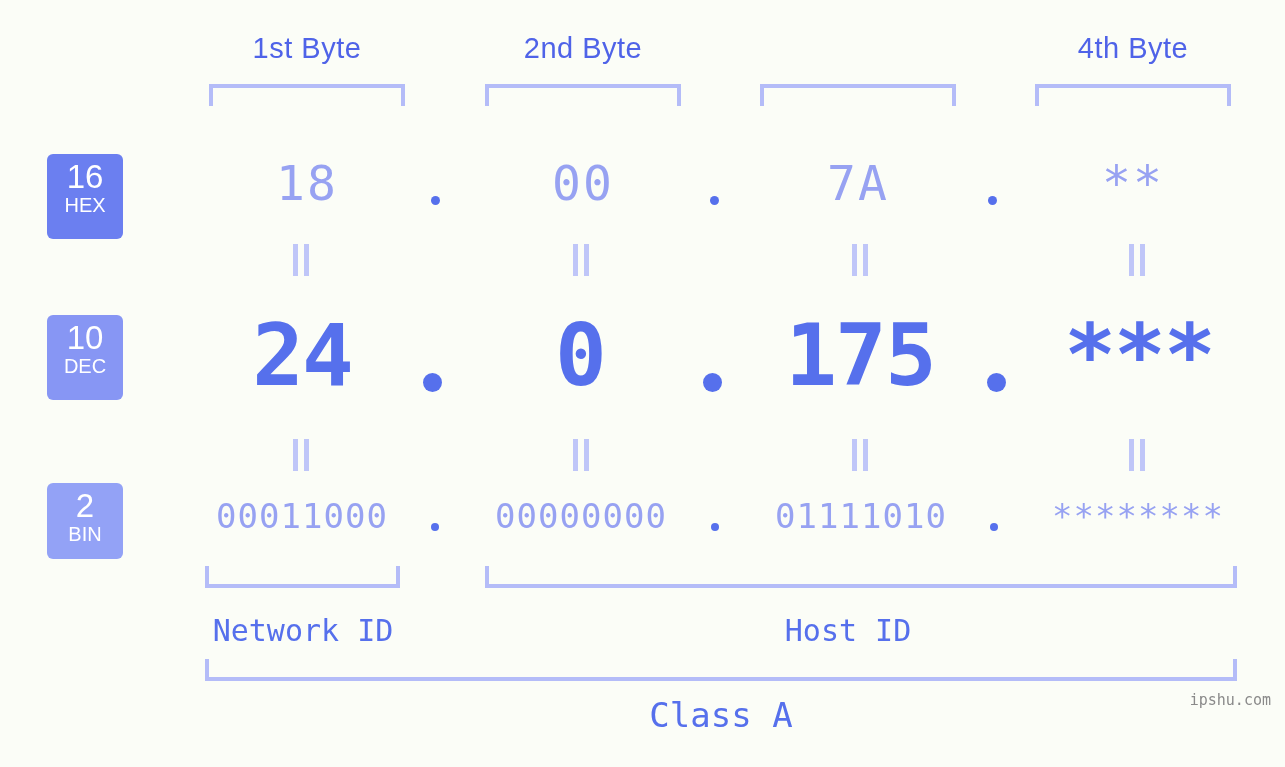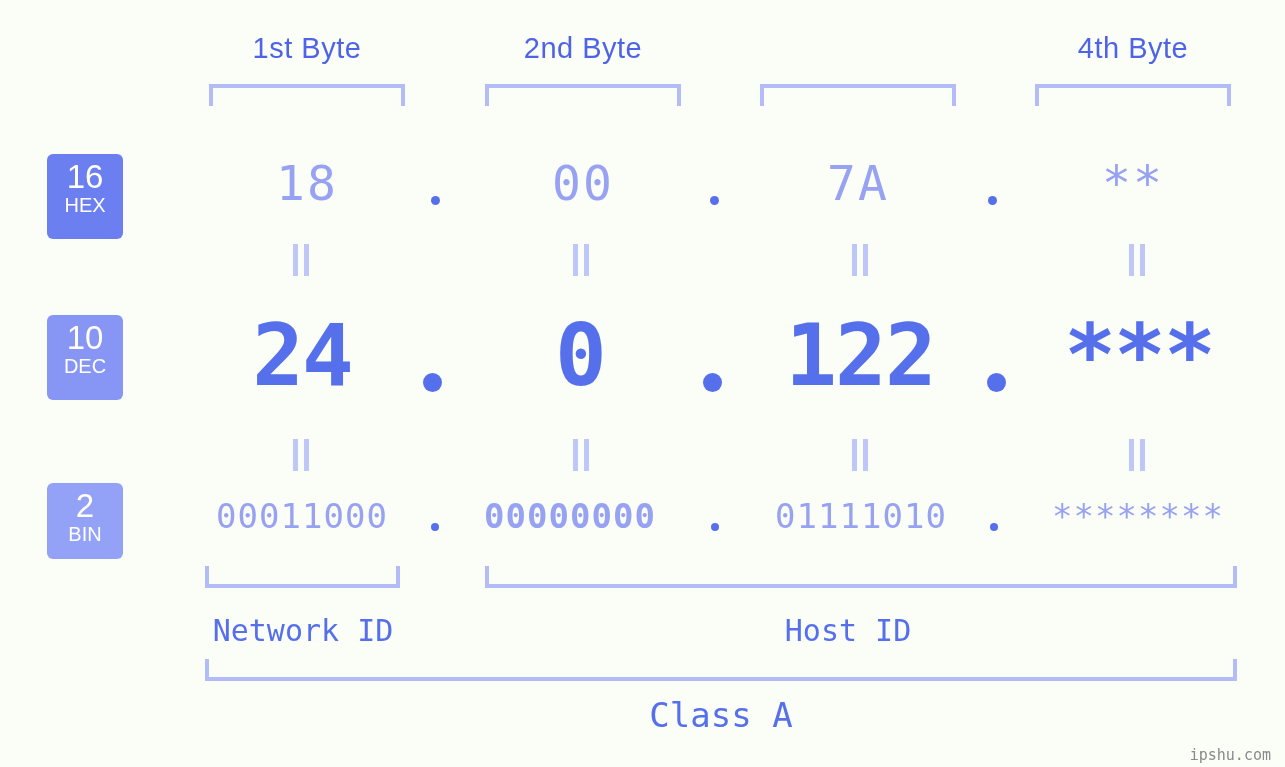--- a/index.html
+++ b/index.html
@@ -138,21 +138,21 @@
     font-family: "DejaVu Sans Mono", monospace;
     font-size: 34px;
     color: #5670ec;
     white-space: nowrap;
   }
 
   
   .watermark {
     position: absolute;
     right: 14px;
-    top: 746px;
+    top: 691px;
     font-family: "DejaVu Sans Mono", monospace;
     font-size: 15px;
     color: #8a8a8a;
     white-space: nowrap;
   }
 </style>
 </head>
 <body>
 
 <div id="stage">
@@ -201,21 +201,21 @@
   <div class="badge" style="top:315px; height:85px; background:#8796f4;">
     <span class="num">10</span>
     <span class="abbr">DEC</span>
   </div>
 
   <div class="row-dec">
     <div class="cell" style="left:182px; top:305px; width:240px;">24</div>
     <div class="dot dec" style="left:423px; top:373px;"></div>
     <div class="cell" style="left:460px; top:305px; width:240px;">0</div>
     <div class="dot dec" style="left:703px; top:373px;"></div>
-    <div class="cell" style="left:740px; top:305px; width:240px;">122</div>
+    <div class="cell" style="left:740px; top:305px; width:240px;">175</div>
     <div class="dot dec" style="left:987px; top:373px;"></div>
     <div class="cell" style="left:1019px; top:305px; width:240px;">***</div>
   </div>
 
   <div class="eqbar" style="left:292px; top:439px;">
       <i></i>
       <i></i>
     </div>
   <div class="eqbar" style="left:572px; top:439px;">
       <i></i>
@@ -231,21 +231,21 @@
     </div>
 
   <div class="badge" style="top:483px; height:76px; background:#93a2f6;">
     <span class="num">2</span>
     <span class="abbr">BIN</span>
   </div>
 
   <div class="row-bin">
     <div class="cell" style="left:182px; top:496px; width:240px;">00011000</div>
     <div class="dot bin" style="left:431px; top:523px;"></div>
-    <div class="cell" style="left:450px; top:496px; width:240px;font-weight:bold;">00000000</div>
+    <div class="cell" style="left:461px; top:496px; width:240px;">00000000</div>
     <div class="dot bin" style="left:711px; top:523px;"></div>
     <div class="cell" style="left:741px; top:496px; width:240px;">01111010</div>
     <div class="dot bin" style="left:990px; top:523px;"></div>
     <div class="cell" style="left:1018px; top:496px; width:240px;">********</div>
   </div>
 
   <div class="bracket up" style="left:205px; top:566px; width:195px;"></div>
   <div class="bracket up" style="left:485px; top:566px; width:752px;"></div>
 
   <div class="id-caption" style="left:183px; top:613px; width:240px;">Network ID</div>

